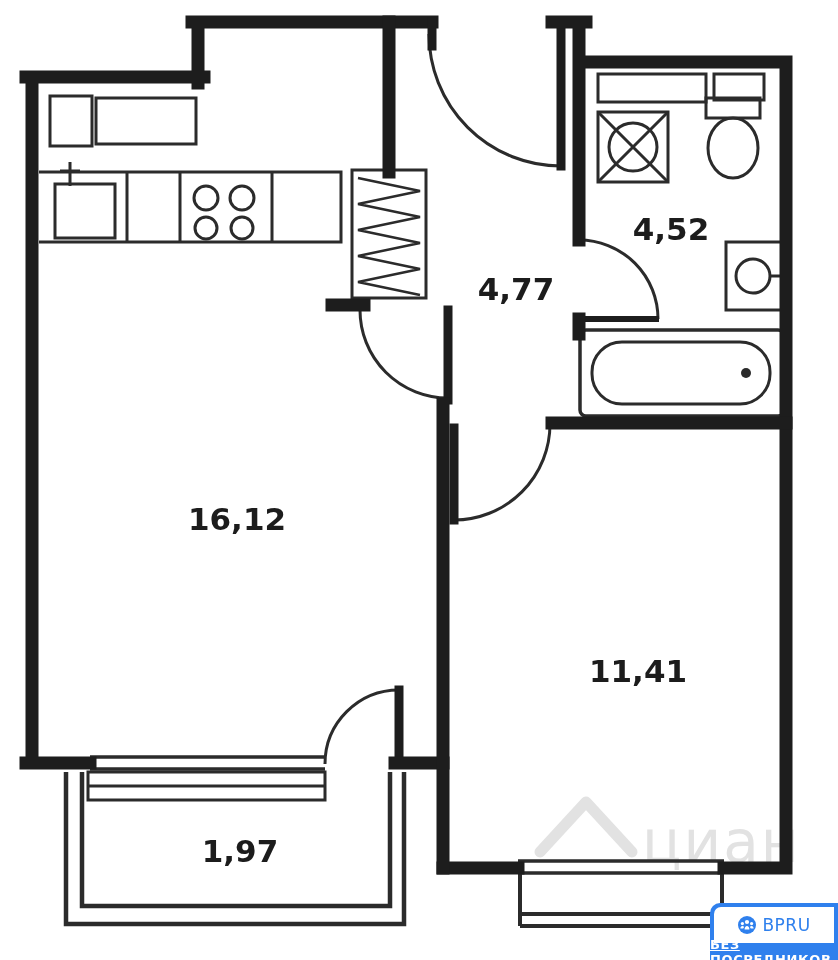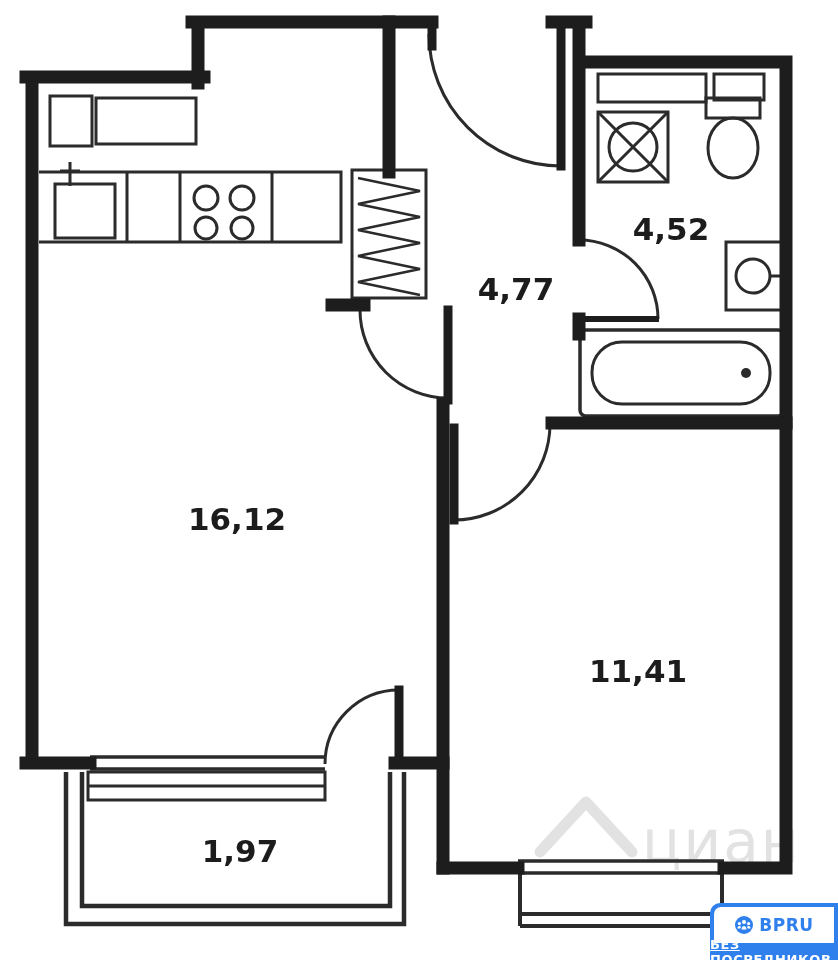--- a/index.html
+++ b/index.html
@@ -6,21 +6,21 @@
   body{width:838px;height:960px;font-family:"DejaVu Sans",sans-serif;}
   .stage{position:relative;width:838px;height:960px;background:#ffffff;overflow:hidden;}
   .plan-svg{position:absolute;left:0;top:0;}
   .room-label{font-family:"DejaVu Sans",sans-serif;font-weight:700;font-size:31px;fill:#1c1c1c;}
   .watermark-text{font-family:"DejaVu Sans",sans-serif;font-size:58px;fill:#e2e2e2;letter-spacing:2px;}
   
   .badge{position:absolute;right:0;bottom:0;width:128px;height:57px;background:#2f80ed;
          border-radius:10px 0 0 0;display:flex;flex-direction:column;box-sizing:border-box;}
   .badge-top{flex:1;margin:4px 4px 0 4px;background:#ffffff;border-radius:7px 0 0 0;
              display:flex;align-items:center;justify-content:center;gap:5px;}
-  .badge-brand{color:#2f80ed;font-weight:700;font-size:17px;letter-spacing:0.5px;}
+  .badge-brand{color:#2f80ed;font-weight:400;font-size:17px;letter-spacing:0.5px;}
   .badge-bottom{height:17px;display:flex;align-items:center;justify-content:center;}
   .badge-tagline{color:#ffffff;font-size:13px;font-weight:700;letter-spacing:0.6px;text-decoration:underline;}
 </style>
 </head>
 <body>
 
 <div class="stage">
 
   <svg class="plan-svg" width="838" height="960" viewBox="0 0 838 960">
 

